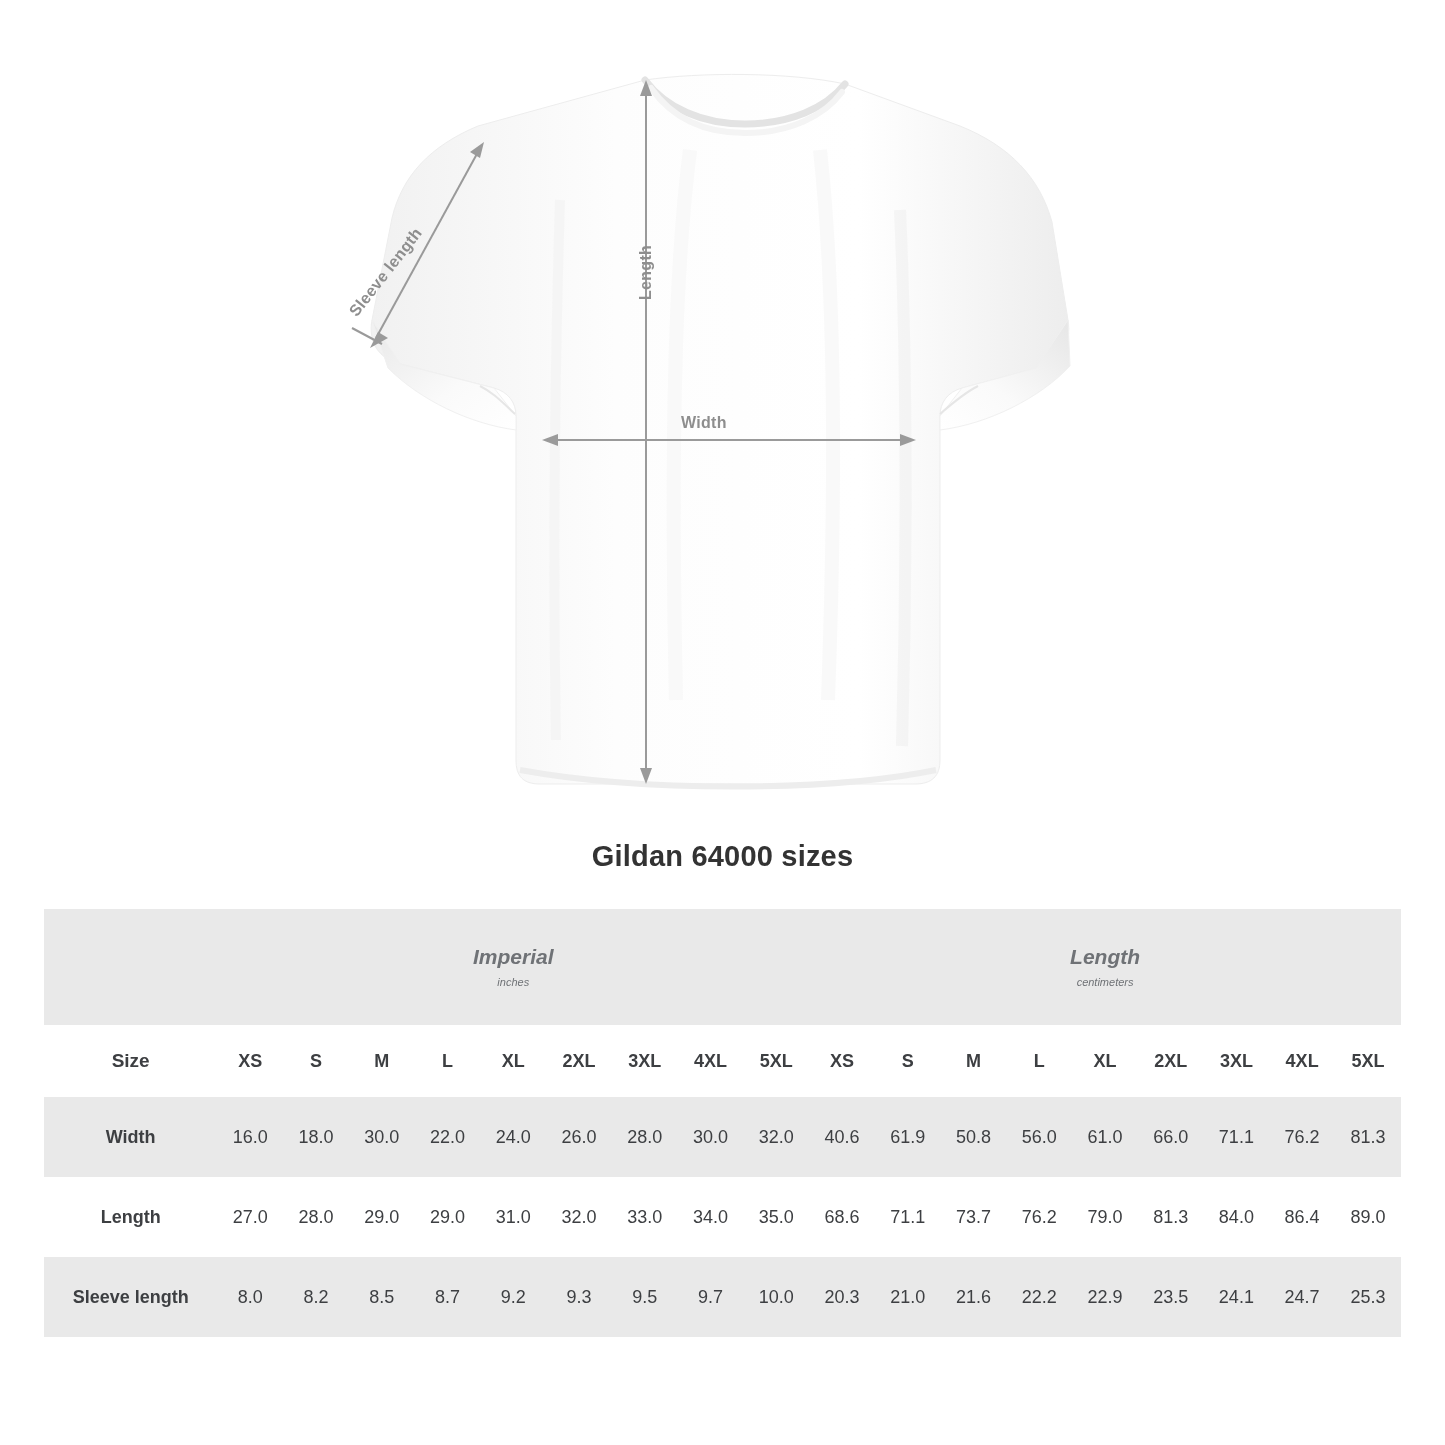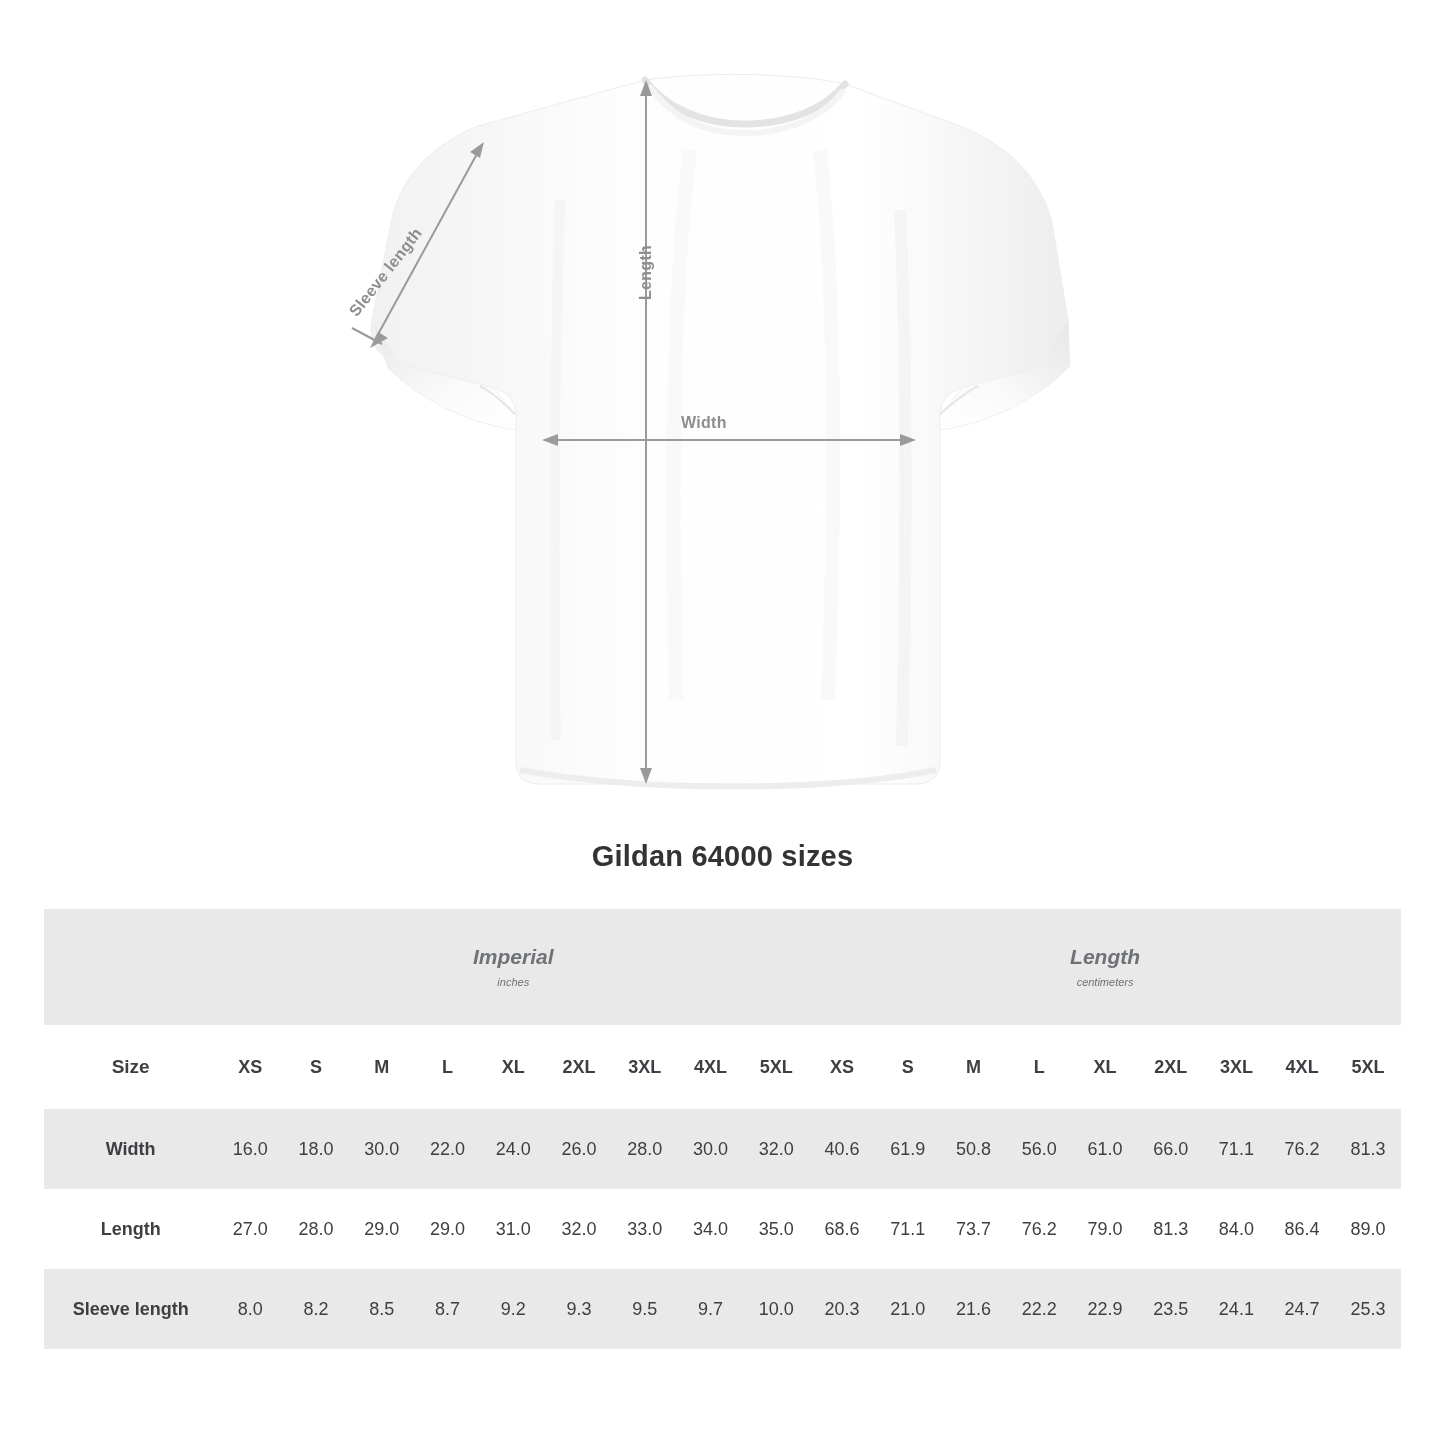--- a/index.html
+++ b/index.html
@@ -102,21 +102,21 @@
   }
   .unit-sub {
     font-size: 11px;
     font-style: italic;
     color: #6f7276;
     display: block;
     margin-top: 8px;
   }
   .size-row td {
     background: #ffffff;
-    height: 84px;
+    height: 72px;
     font-size: 19px;
     font-weight: bold;
     color: #3d3f42;
   }
   .size-row td.rowhead {
     font-size: 19px;
     font-weight: bold;
   }
   .data-row td {
     height: 80px;

